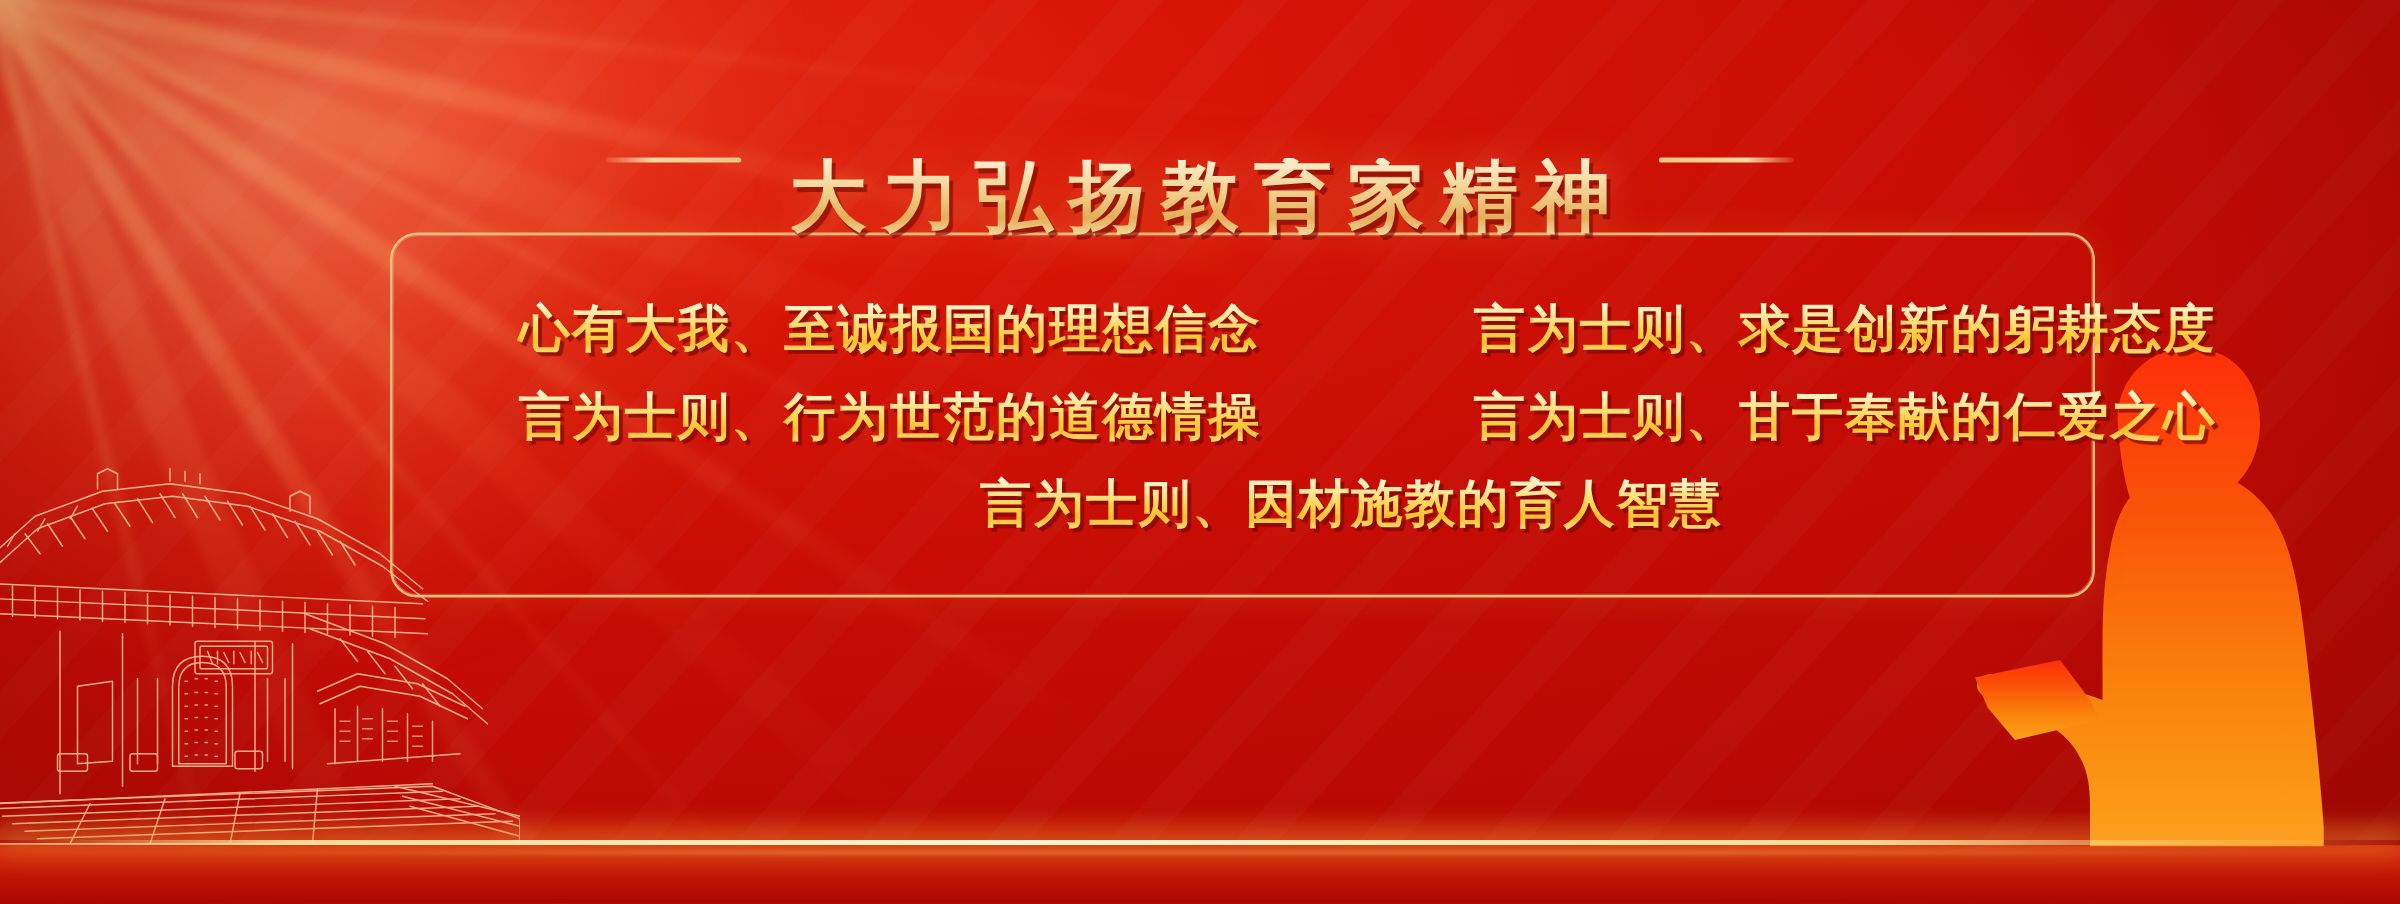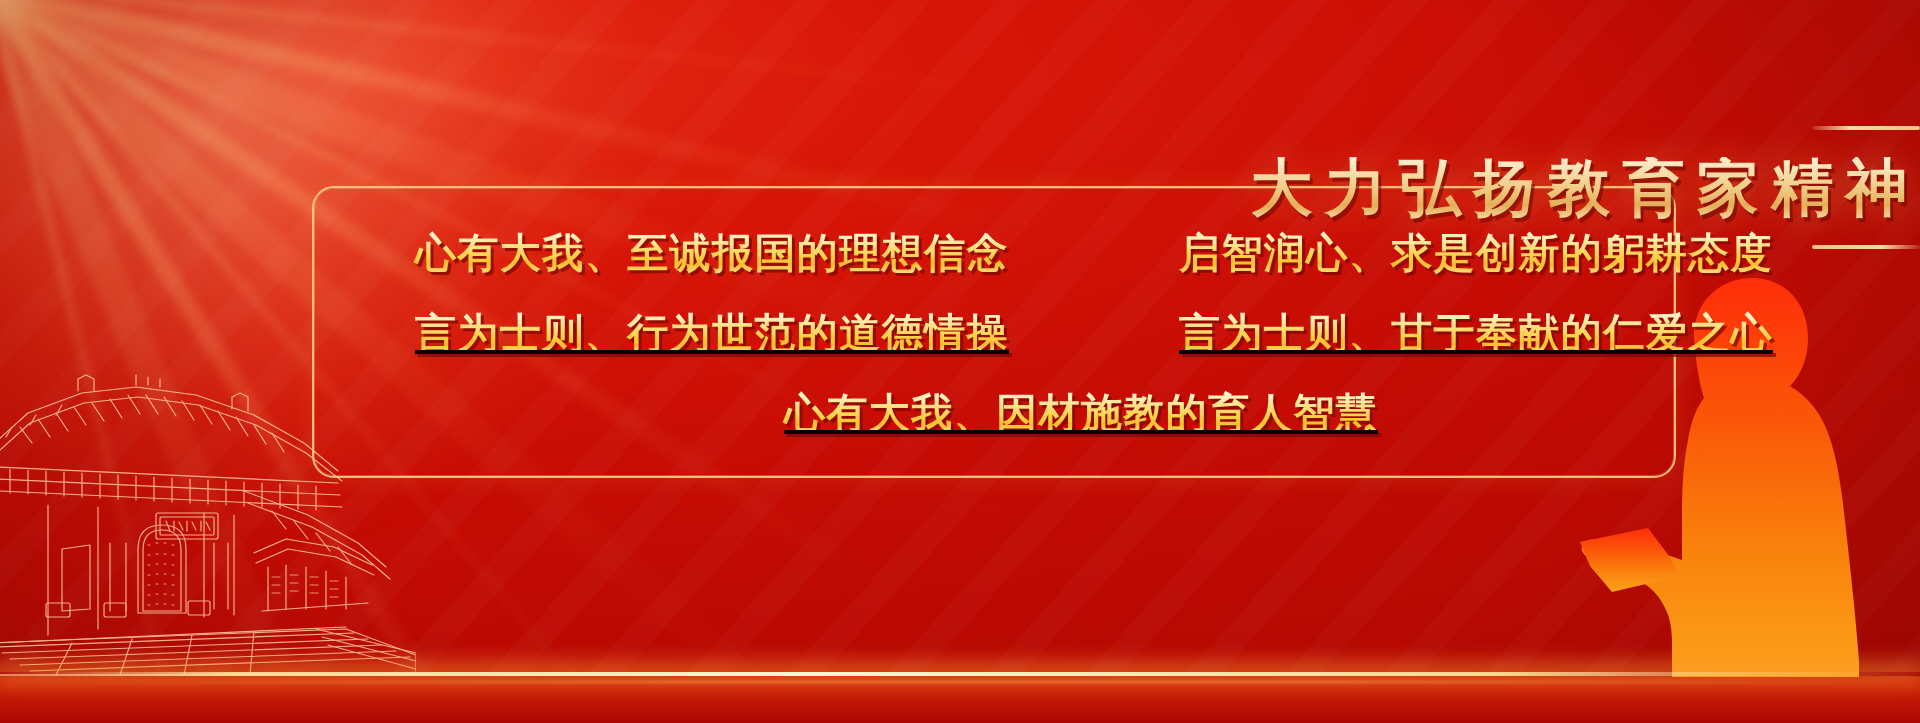--- a/index.html
+++ b/index.html
@@ -88,23 +88,22 @@
     position:absolute;
     left:312px; top:186px; width:1364px; height:292px;
     border:2px solid rgba(243,203,128,.92);
     border-radius:22px;
     box-shadow:inset 0 0 0 1px rgba(255,235,190,.28), 0 0 26px rgba(255,170,70,.14);
   }
 
   
   .title-wrap{
     position:absolute; left:0; right:0; top:126px;
-    display:flex; align-items:flex-end; justify-content:center; gap:26px;
+    display:flex; align-items:flex-start; justify-content:center; gap:26px;
     z-index:5;
-    flex-direction:column;
   }
   .title-rule{
     width:108px; height:5px; position:relative;
   }
   .title-rule i{
     position:absolute; left:0; right:0; top:0; height:4px;
     background:linear-gradient(90deg, rgba(246,205,135,.15), #f7d9a1 35%, #efc381 100%);
     border-radius:2px;
   }
   .title-rule.right i{
@@ -127,21 +126,21 @@
   }
 
   
   .slogans{
     position:absolute; left:312px; top:186px; width:1564px; height:292px;
     display:flex; flex-direction:column; justify-content:center;
     padding:14px 44px 10px 44px;
     z-index:4;
   }
   .srow{ display:flex; align-items:center; }
-  .srow + .srow{ margin-top:34px;text-decoration:underline; }
+  .srow + .srow{ margin-top:24px; }
   .scell{
     flex:1 1 50%;
     font-size:41px;
     font-weight:700;
     letter-spacing:.035em;
     line-height:1.12;
     white-space:nowrap;
     text-align:center;
     background:linear-gradient(180deg,#fff7d8 0%,#ffe9a4 22%,#fdd34f 52%,#f6c02e 72%,#ffe79c 100%);
     -webkit-background-clip:text;
@@ -288,24 +287,24 @@
       </span>
     <span class="title">大力弘扬教育家精神</span>
     <span class="title-rule right">
         <i></i>
       </span>
   </div>
 
   <div class="slogans">
     <div class="srow">
       <div class="scell left">心有大我、至诚报国的理想信念</div>
-      <div class="scell right">启智润心、求是创新的躬耕态度</div>
+      <div class="scell right">言为士则、求是创新的躬耕态度</div>
     </div>
     <div class="srow">
       <div class="scell left">言为士则、行为世范的道德情操</div>
       <div class="scell right">言为士则、甘于奉献的仁爱之心</div>
     </div>
     <div class="srow">
-      <div class="scell left">心有大我、因材施教的育人智慧</div>
+      <div class="scell left">言为士则、因材施教的育人智慧</div>
     </div>
   </div>
 
 </div>
 
 </body></html>

